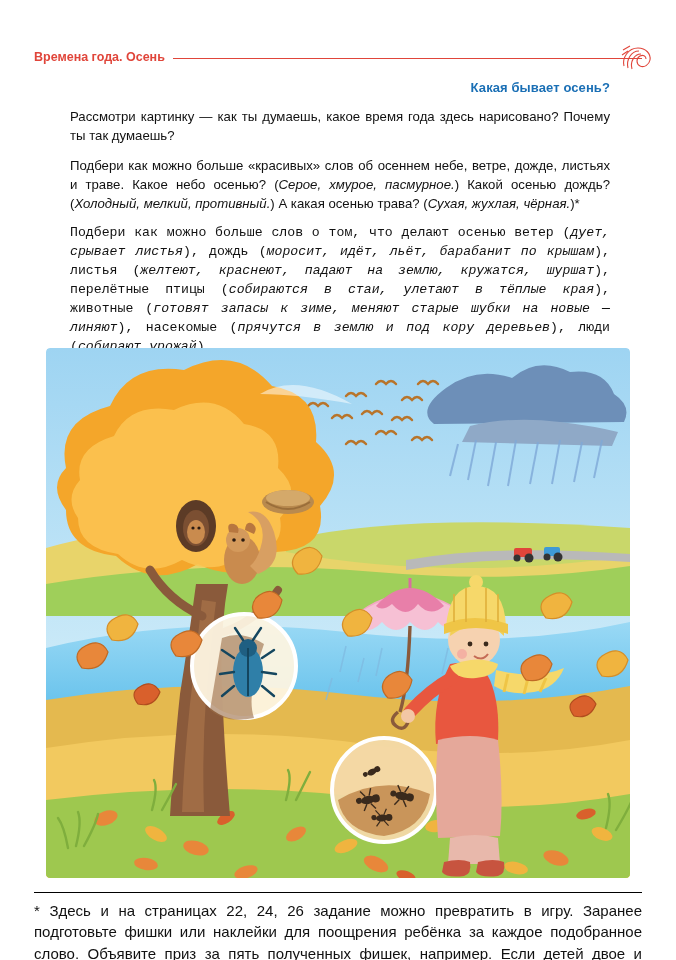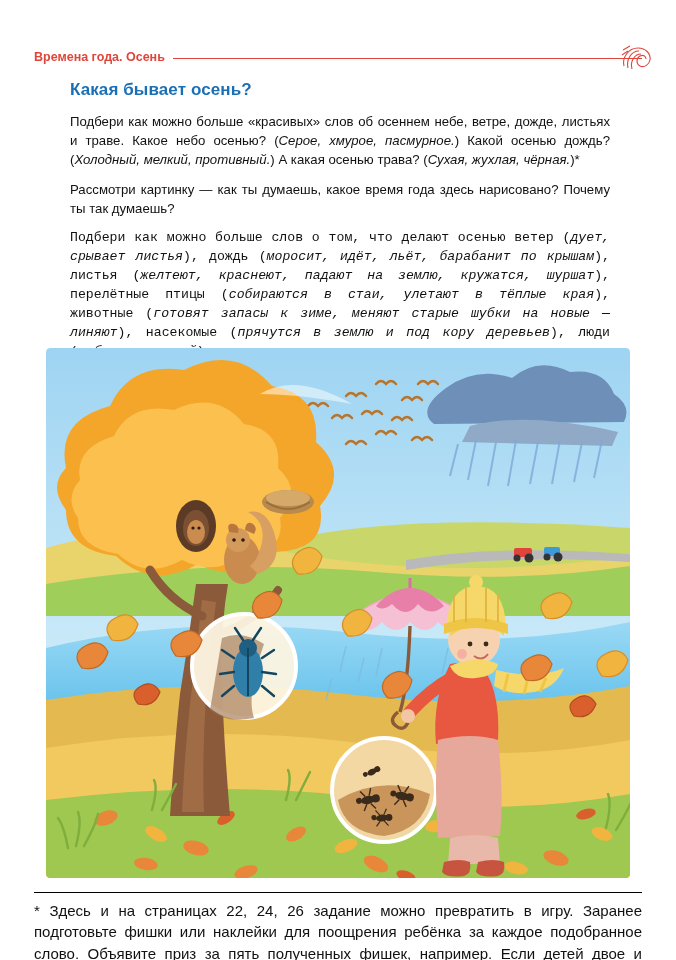--- a/index.html
+++ b/index.html
@@ -25,22 +25,23 @@
     flex:1;height:1px;background:#e0453a;margin-top:2px;
   }
   .corner-mark{
     position:absolute;right:22px;top:4px;width:34px;height:28px;
   }
 
   
   .content{position:absolute;left:70px;top:40px;width:540px;}
   h1.section-title{
     margin:0 0 13px 0;
-    font-size:17px;color:#1a6fb5;font-weight:bold;
+    font-size:13px;color:#1a6fb5;font-weight:bold;
     letter-spacing:0.1px;
+    text-align:right;
   }
   p.para{
     margin:0 0 11px 0;
     font-size:13.2px;line-height:1.43;text-align:justify;
     color:#111;
   }
   p.para:last-child{margin-bottom:0;font-family:Liberation Mono, monospace;}
   .it{font-style:italic;}
 
   
@@ -88,25 +89,25 @@
         <path d="M12 25 C10 18 14 10 21 10"></path>
         <path d="M3 6 L10 2 M2 11 L8 7"></path>
       </g>
     </svg>
   </div>
 
   <div class="content">
     <h1 class="section-title">Какая бывает осень?</h1>
 
     <p class="para">
+      <span>Рассмотри картинку — как ты думаешь, какое время года здесь нарисовано? Почему ты так думаешь?</span>
+    </p>
+
+    <p class="para">
       <span>Подбери как можно больше «красивых» слов об осеннем небе, ветре, дожде, листьях и траве. Какое небо осенью? (</span><span class="it">Серое, хмурое, пасмурное.</span><span>) Какой осенью дождь? (</span><span class="it">Холодный, мелкий, противный.</span><span>) А какая осенью трава? (</span><span class="it">Сухая, жухлая, чёрная.</span><span>)*</span>
-    </p>
-
-    <p class="para">
-      <span>Рассмотри картинку — как ты думаешь, какое время года здесь нарисовано? Почему ты так думаешь?</span>
     </p>
 
     <p class="para">
       <span>Подбери как можно больше слов о том, что делают осенью ветер (</span><span class="it">дует, срывает листья</span><span>), дождь (</span><span class="it">моросит, идёт, льёт, барабанит по крышам</span><span>), листья (</span><span class="it">желтеют, краснеют, падают на землю, кружатся, шуршат</span><span>), перелётные птицы (</span><span class="it">собираются в стаи, улетают в тёплые края</span><span>), животные (</span><span class="it">готовят запасы к зиме, меняют старые шубки на новые — линяют</span><span>), насекомые (</span><span class="it">прячутся в землю и под кору деревьев</span><span>), люди (</span><span class="it">собирают урожай</span><span>).</span>
     </p>
   </div>
 
   <div class="illus">
     <svg width="584" height="530" viewBox="0 0 584 530">
       <defs>

